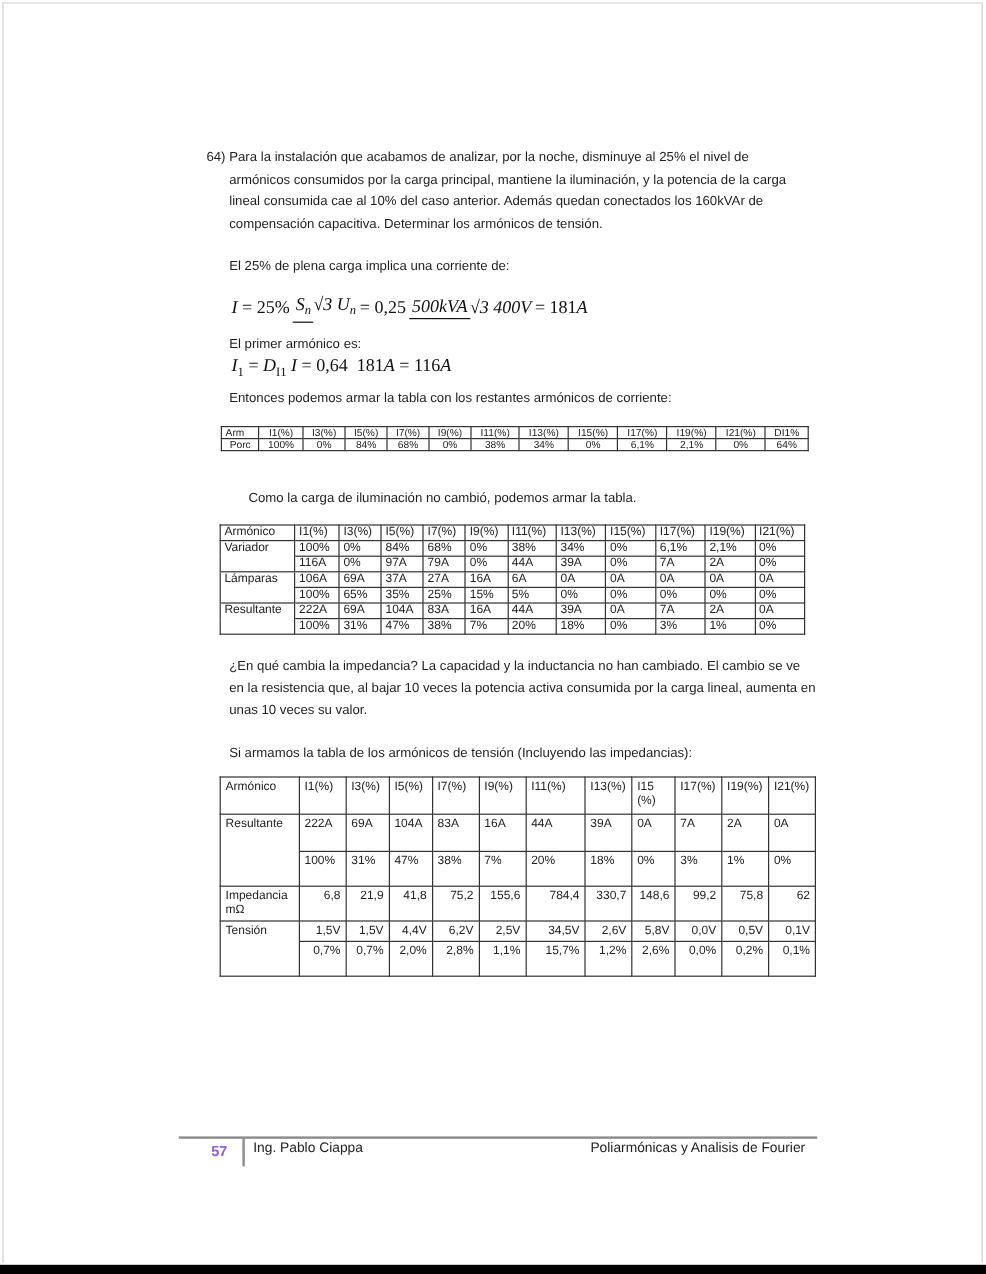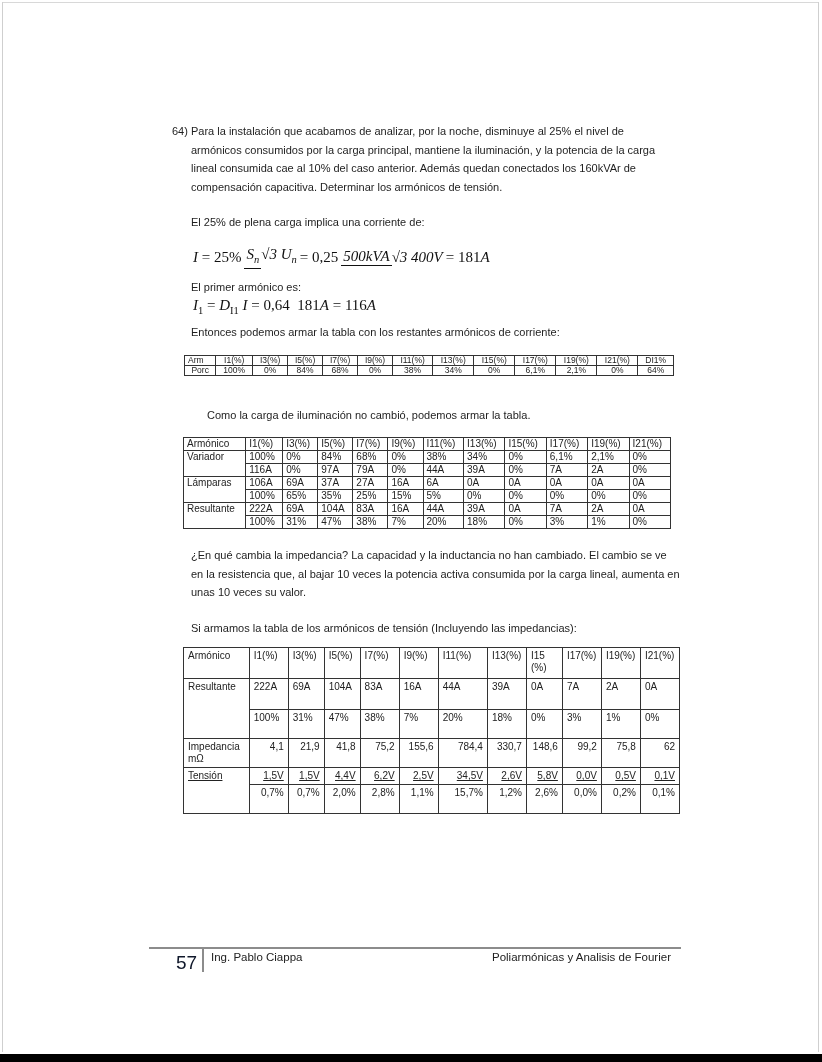--- a/index.html
+++ b/index.html
@@ -42,29 +42,29 @@
   .t2 td { height: 12px; line-height: 12px; padding: 0 3px; }
   .t2 td.lbl { border-bottom: none; border-top: none; }
   .t2 tr.grp-start td.lbl { border-top: 1px solid #333; }
 
   .t3 { left: 183px; top: 647px; width: 497px; font-size: 10px; }
   .t3 td { vertical-align: top; padding: 2px 4px; line-height: 12px; white-space: normal; }
   .t3 td.r { text-align: right; }
   .t3 tr.h1 td { height: 26px; }
   .t3 tr.h2 td { height: 26px; }
   .t3 tr.h3 td { height: 24px; }
-  .t3 tr.h4 td { height: 12px; text-decoration: underline; }
+  .t3 tr.h4 td { height: 12px; }
   .t3 tr.h5 td { height: 24px; }
   .t3 td.wrap { word-break: break-all; }
   .t3 td.nob { border-bottom: none; }
   .t3 td.not { border-top: none; }
 
   .footer-line { position: absolute; left: 149px; top: 947px; width: 532px; height: 2px; background: #8c8c8c; }
   .footer-sep { position: absolute; left: 202px; top: 948px; width: 2px; height: 24px; background: #8c8c8c; }
-  .page-num { position: absolute; left: 176px; top: 952px; font-size: 19px; font-weight: normal; color: #0f172a; }
+  .page-num { position: absolute; left: 176px; top: 952px; font-size: 12px; font-weight: bold; color: #8b5cf6; }
   .footer-author { position: absolute; left: 211px; top: 951px; font-size: 11.5px; color: #222; }
   .footer-title { position: absolute; left: 492px; top: 951px; font-size: 11.5px; color: #222; }
   sub { font-size: 70%; }
 </style>
 </head>
 <body>
 
 <div class="page-border-top"></div>
 <div class="page-border-left"></div>
 <div class="page-border-right"></div>
@@ -294,21 +294,21 @@
     <td>7%</td>
     <td>20%</td>
     <td>18%</td>
     <td>0%</td>
     <td>3%</td>
     <td>1%</td>
     <td>0%</td>
   </tr>
   <tr class="h3">
     <td class="wrap">Impedancia mΩ</td>
-    <td class="r">4,1</td>
+    <td class="r">6,8</td>
     <td class="r">21,9</td>
     <td class="r">41,8</td>
     <td class="r">75,2</td>
     <td class="r wrap">155,6</td>
     <td class="r">784,4</td>
     <td class="r">330,7</td>
     <td class="r">148,6</td>
     <td class="r">99,2</td>
     <td class="r">75,8</td>
     <td class="r">62</td>

